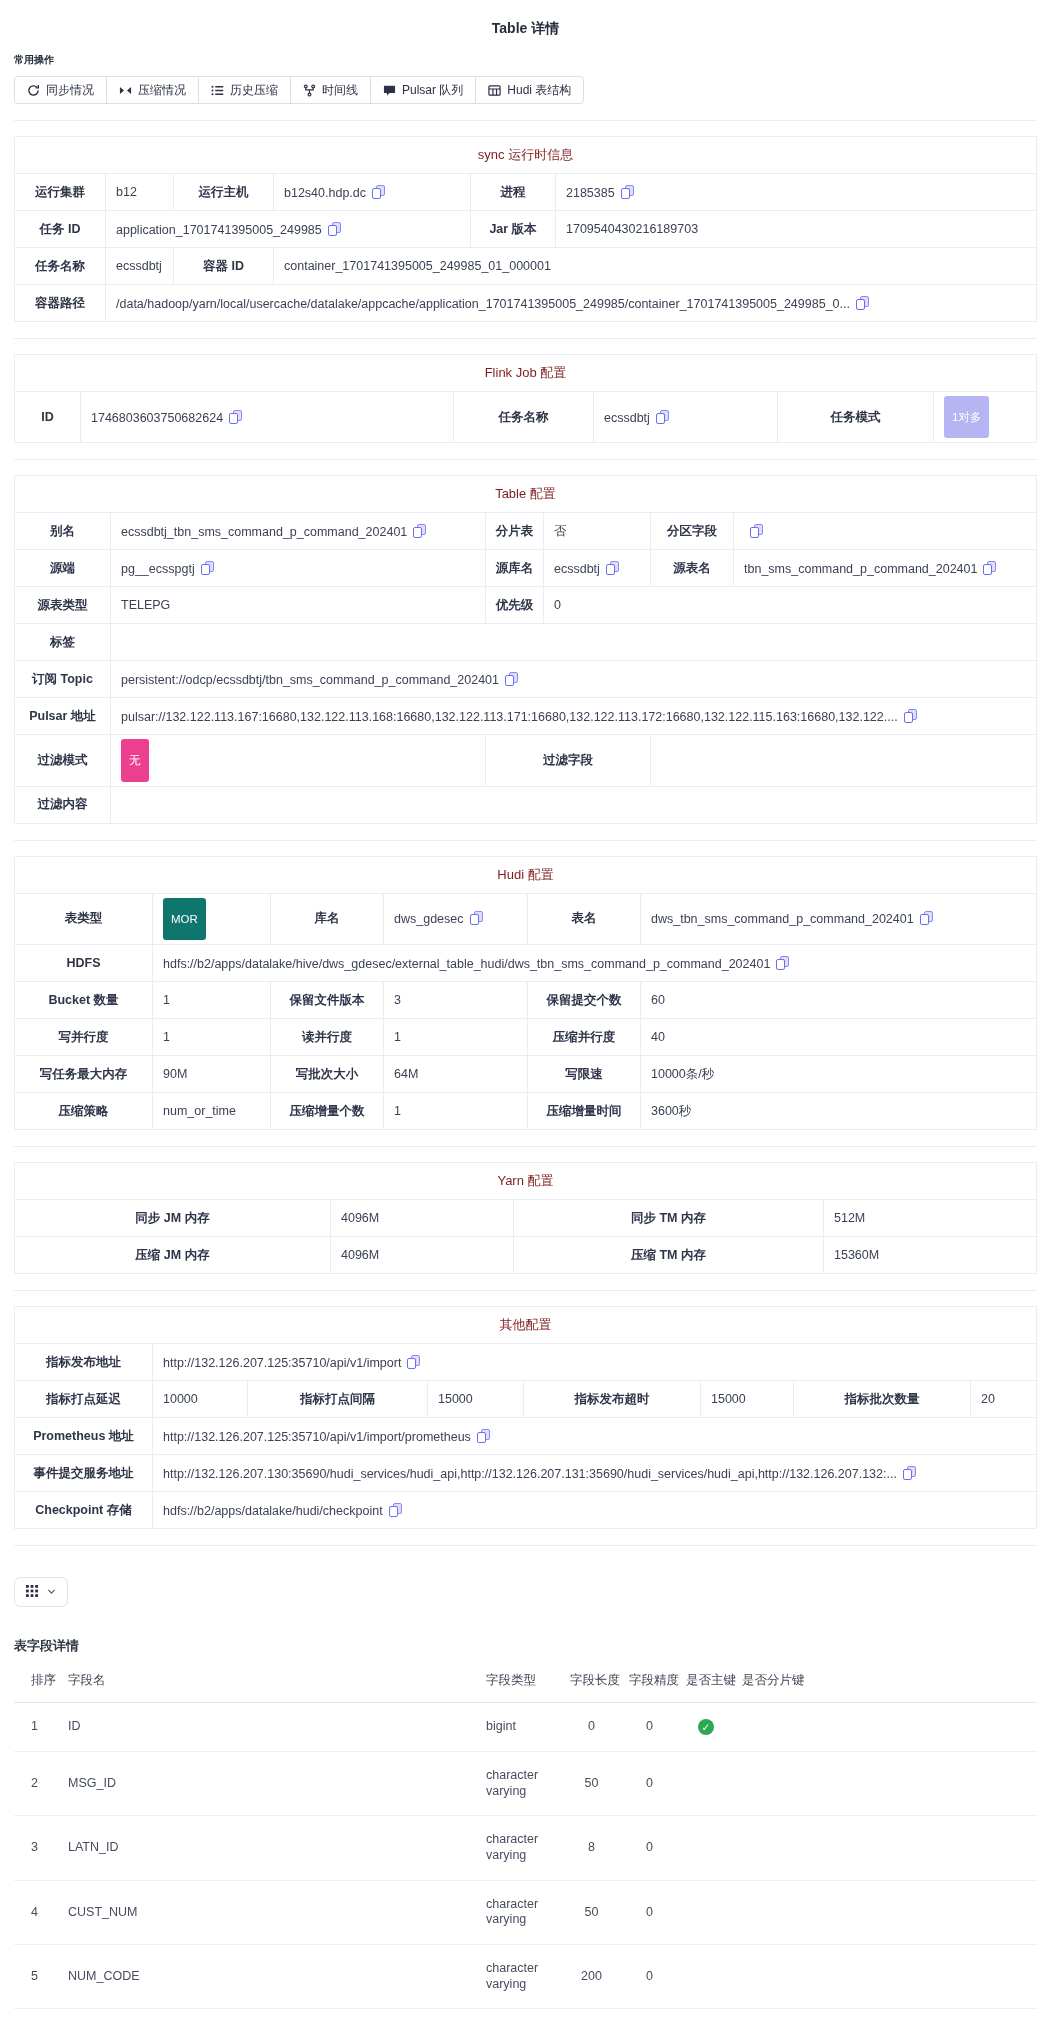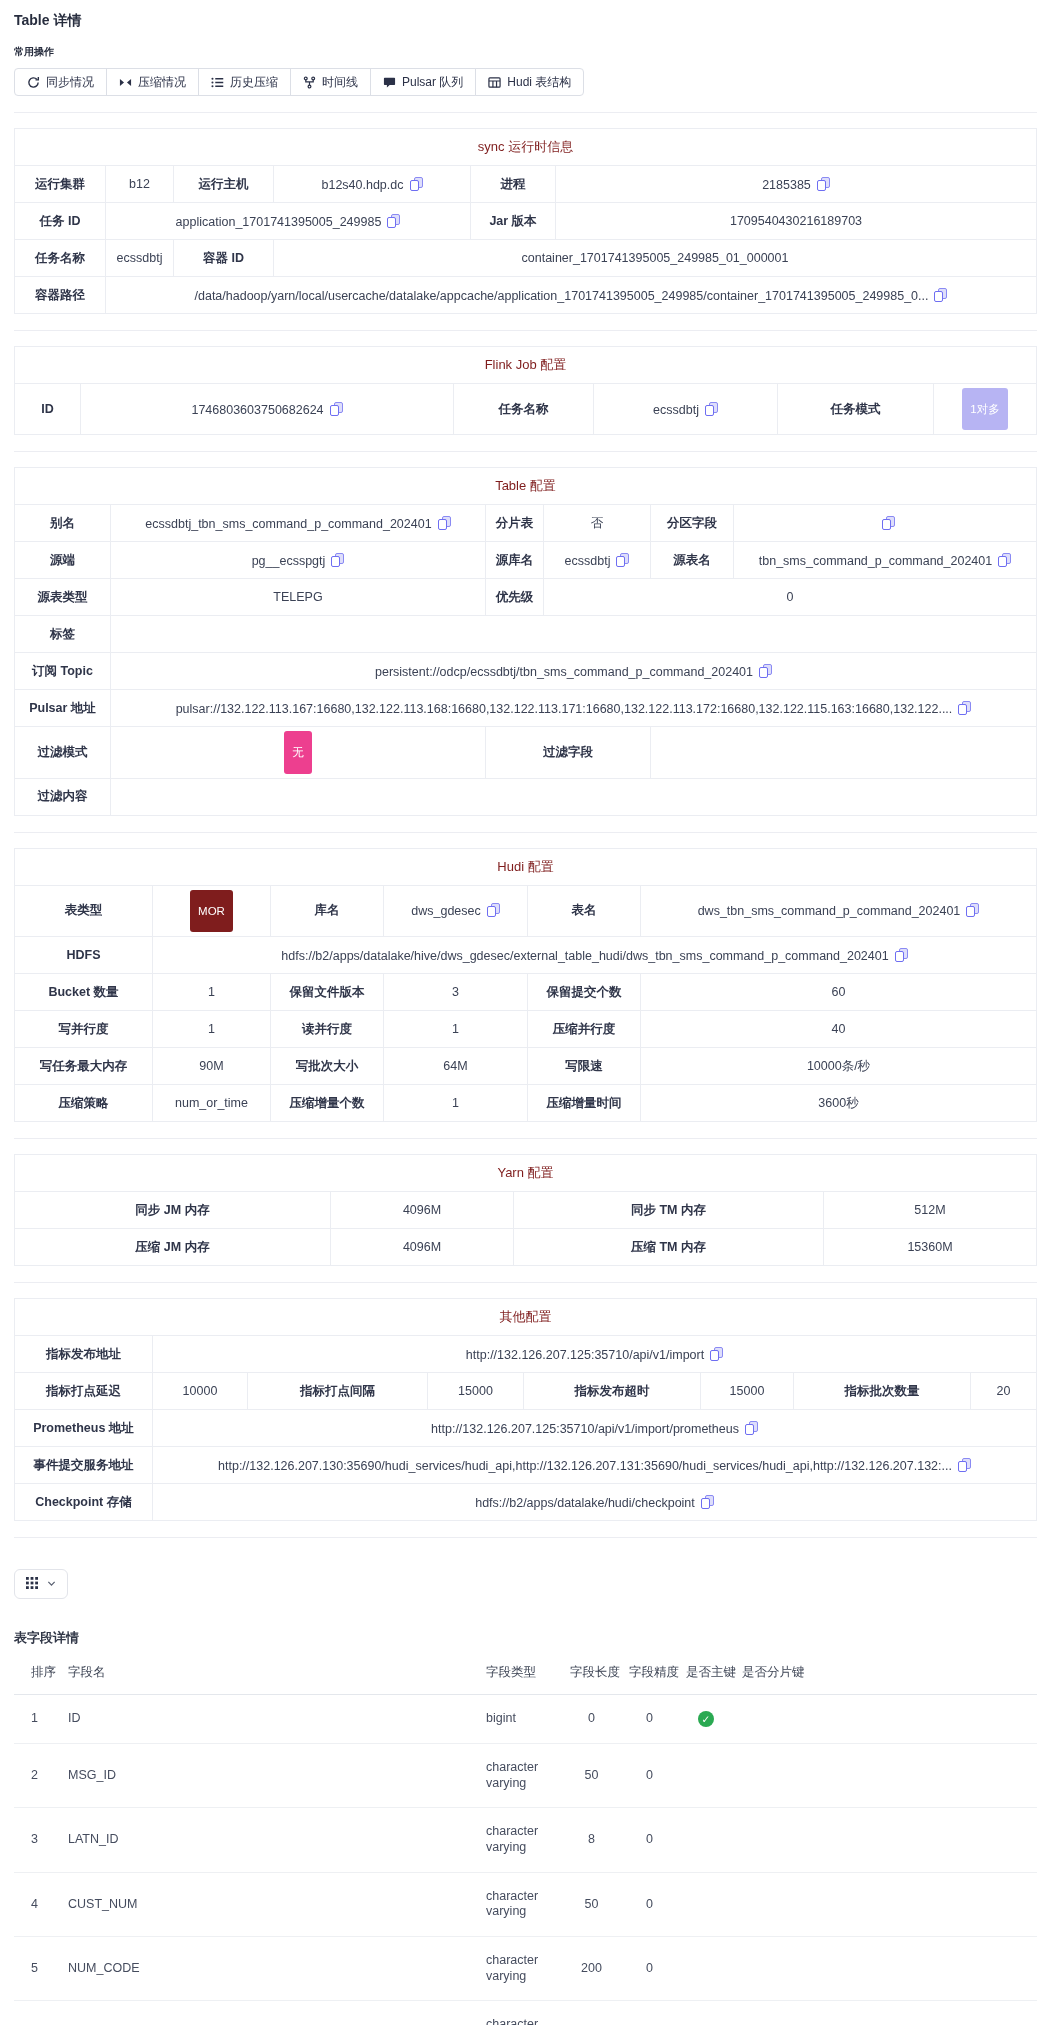--- a/index.html
+++ b/index.html
@@ -3,21 +3,21 @@
 <meta charset="utf-8">
 <style>
   * { box-sizing: border-box; }
   html,body { margin:0; padding:0; }
   body {
     width:1051px; height:2025px; overflow:hidden; background:#fff;
     font-family:"Liberation Sans","DejaVu Sans",sans-serif;
     color:#303646; -webkit-font-smoothing:antialiased;
   }
   .page { padding:8px 14px 0 14px; }
-  h1 { font-size:14px; font-weight:700; margin:4px 0 15px 0; color:#272d3e; }
+  h1 { font-size:14px; font-weight:700; margin:12px 0 15px 0; color:#272d3e;text-align:center; }
   h2 { font-size:10px; font-weight:700; margin:0 0 9px 0; color:#272d3e; }
 
   
   .btn-group { display:inline-flex; }
   .btn-group button {
     display:inline-flex; align-items:center; gap:6px; height:28px; padding:0 12px;
     background:#fff; border:1px solid #dcdfe6; margin-left:-1px; cursor:pointer;
     font-family:inherit; font-size:12px; color:#2b3147; white-space:nowrap;
   }
   .btn-group button:first-child { border-radius:4px 0 0 4px; margin-left:0; }
@@ -27,31 +27,31 @@
   .hr { border-top:1px solid #ecedf2; margin:16px 0 15px 0; }
 
   
   table.kv { width:100%; border-collapse:collapse; table-layout:fixed; font-size:12.5px; }
   .kv th, .kv td {
     border:1px solid #ebedf2; height:37px; padding:4px 10px;
     overflow:hidden; white-space:nowrap; text-overflow:ellipsis; vertical-align:middle;
   }
   .kv .ttl { text-align:center; font-weight:400; font-size:13px; color:#7f1d1d; }
   .kv .lbl { text-align:center; font-weight:700; color:#2f3549; padding:4px 3px; }
-  .kv .val { text-align:center; font-weight:400; color:#3b4255; }
+  .kv .val { text-align:left; font-weight:400; color:#3b4255; }
 
   
   .copy { position:relative; display:inline-block; width:13px; height:14px; margin-left:6px; vertical-align:-2px; cursor:pointer; }
   .copy::before { content:""; position:absolute; right:0; top:0; width:7px; height:9px; border:1.2px solid #8a8af3; border-radius:2px; background:#dedefb; }
   .copy::after  { content:""; position:absolute; left:0; bottom:0; width:7px; height:9px; border:1.2px solid #6e6ef2; border-radius:2px; background:#fff; }
 
   .badge { display:inline-block; padding:14px 8px; border-radius:3px; font-size:11.5px; line-height:1.25; color:#fff; }
   .badge.mode { background:#b7b4f3; }
   .badge.none { background:#ed3f8f; }
-  .badge.mor  { background:#7f1d1d; }
+  .badge.mor  { background:#0f766e; }
 
   
   .grid-btn {
     display:inline-flex; align-items:center; gap:7px; height:30px; padding:0 10px;
     background:#fff; border:1px solid #e2e4ea; border-radius:6px; cursor:pointer; margin:16px 0 0 0;
   }
   .fields-title { font-size:13px; font-weight:700; color:#323848; margin:30px 0 4px 0; }
 
   table.fields { width:100%; border-collapse:collapse; font-size:12.5px; color:#454c5e; table-layout:fixed; }
   .fields th { font-weight:400; text-align:left; padding:13px 8px; border-bottom:1px solid #e4e7ec; color:#3f4656; white-space:nowrap; }

